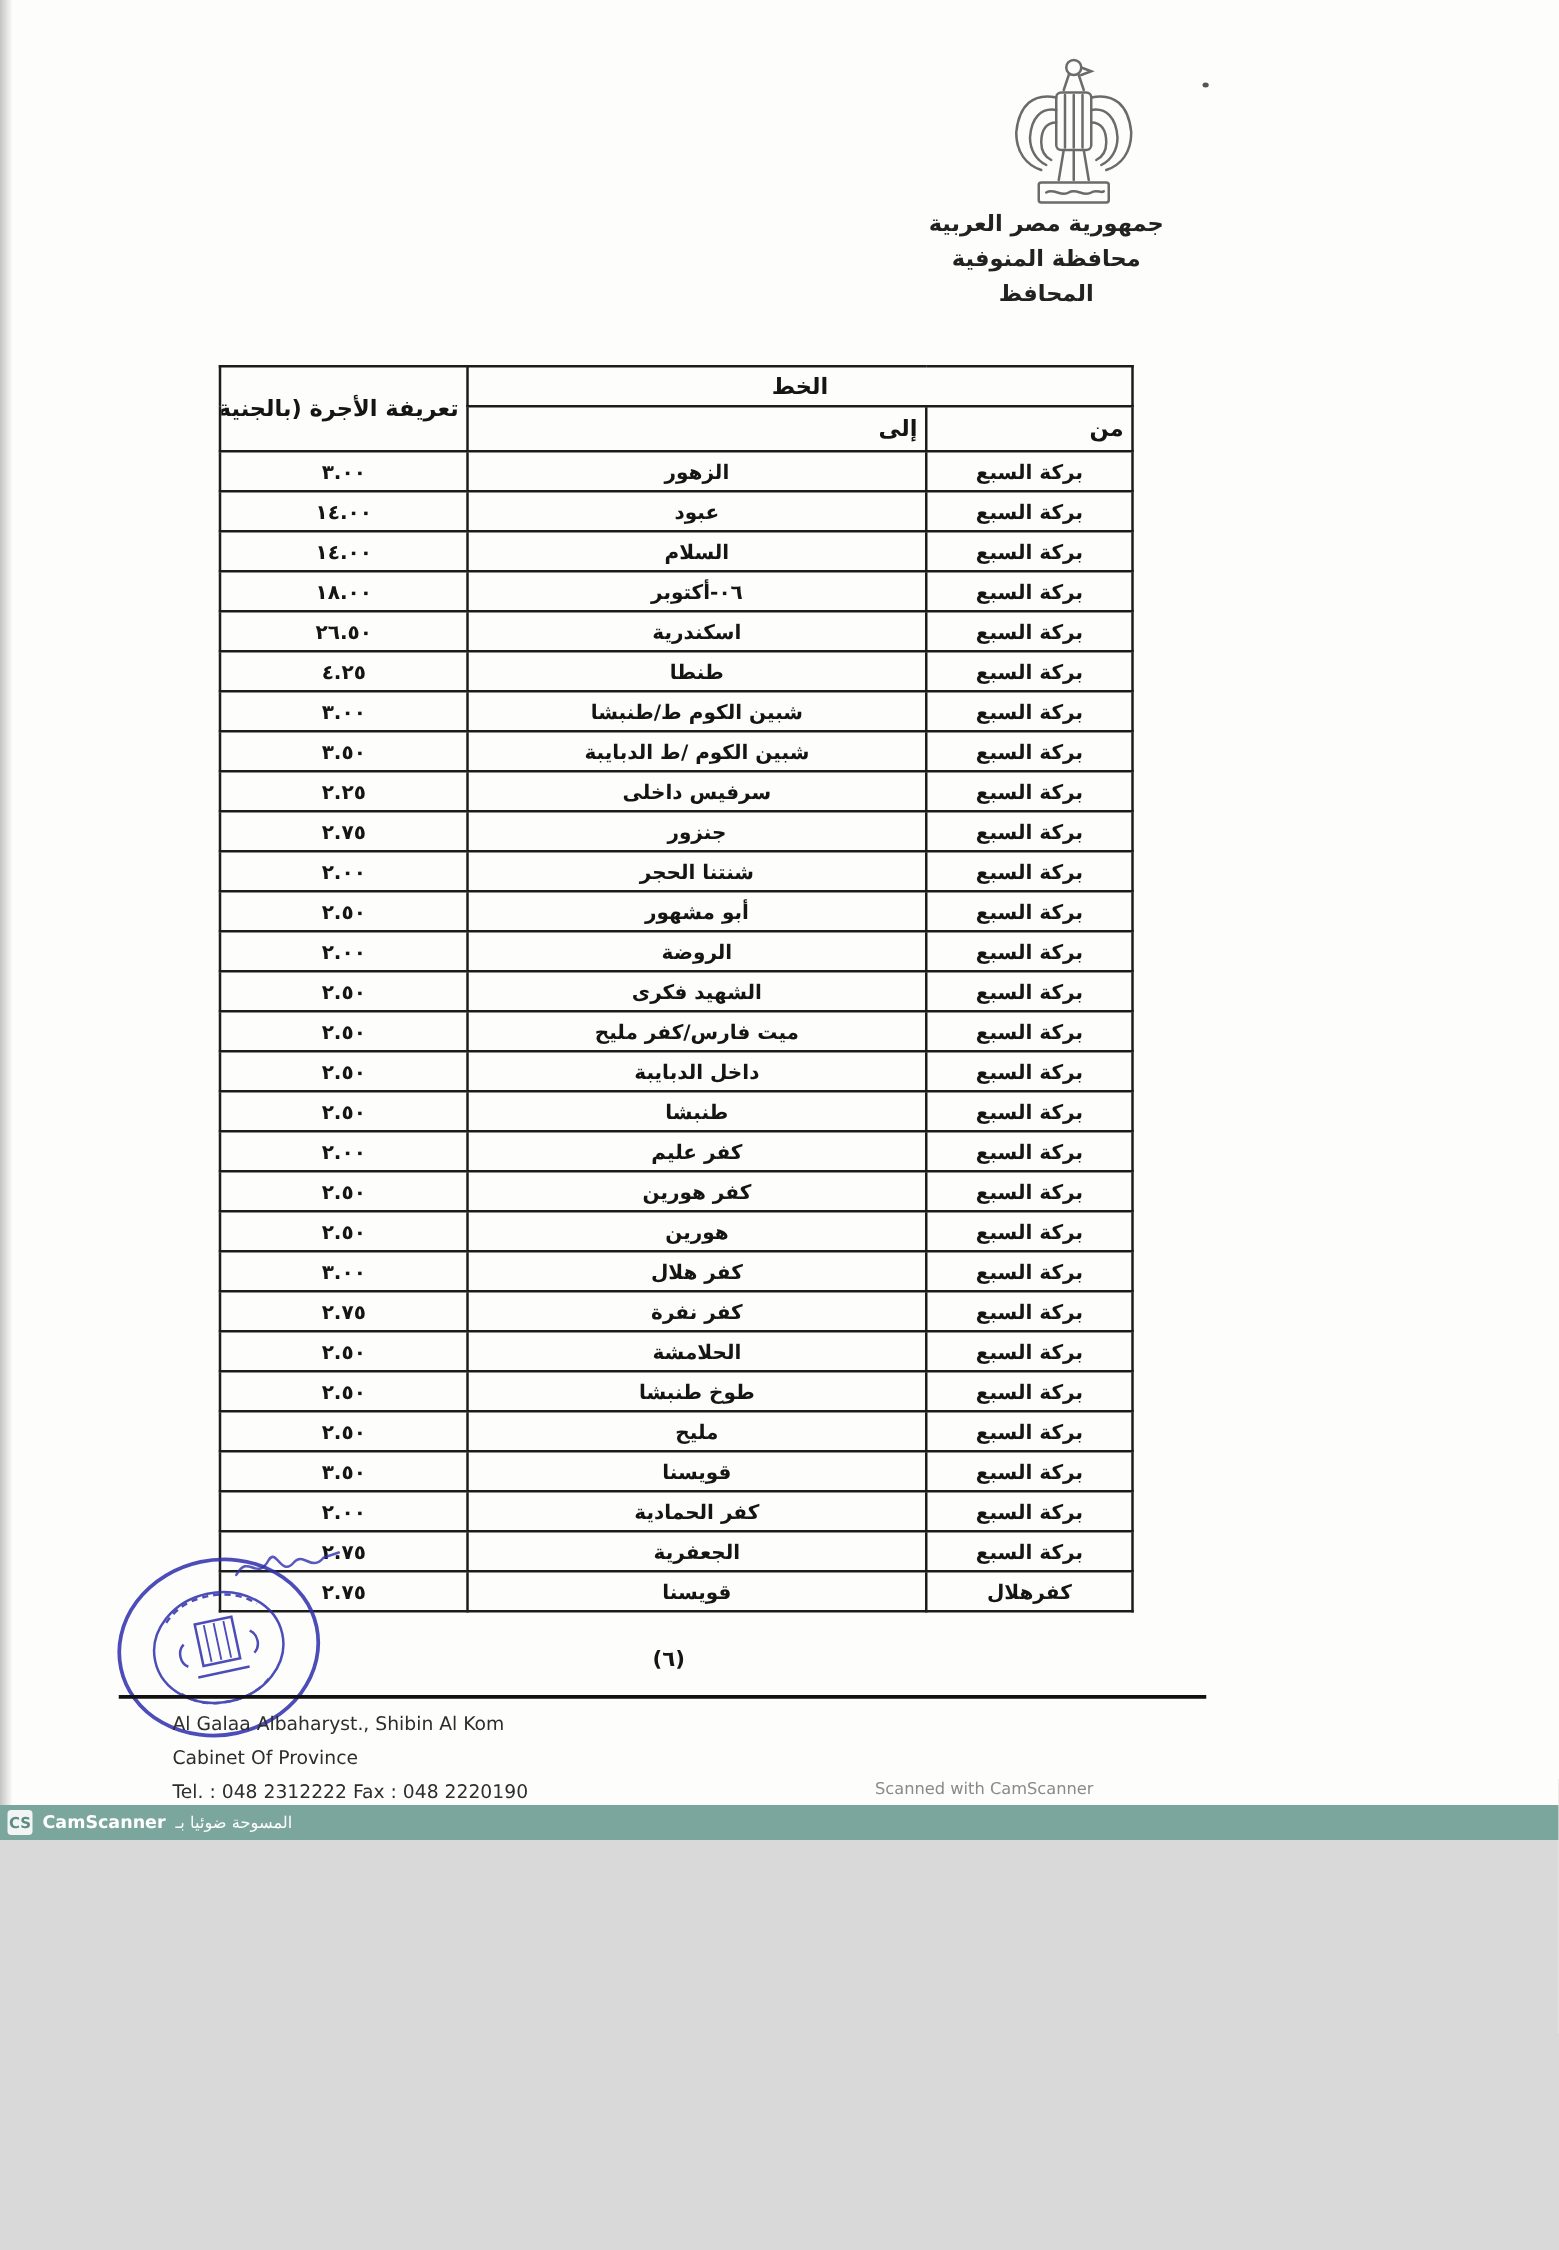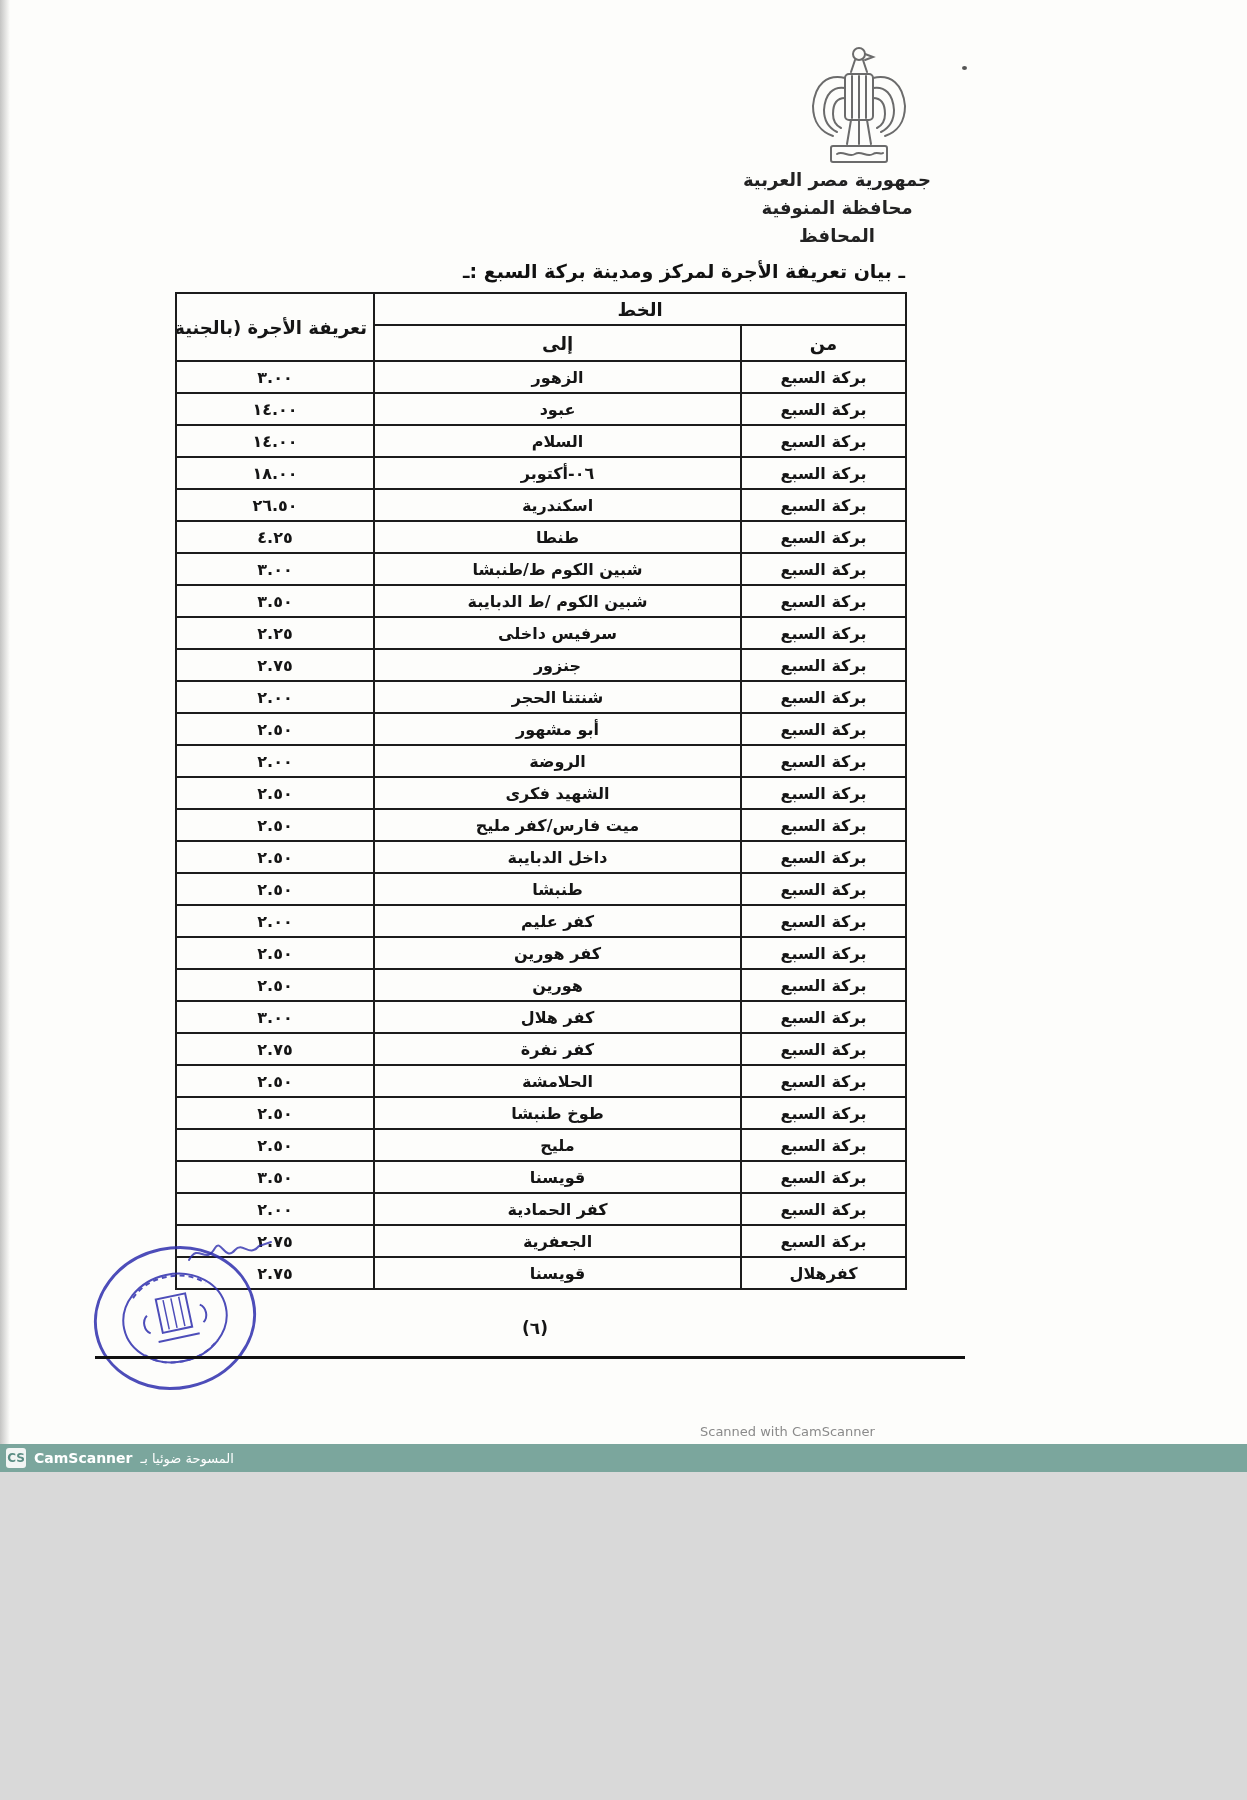--- a/index.html
+++ b/index.html
@@ -33,21 +33,21 @@
     width:730px; background:#fdfdfb;
   }
   table.fare-table th, table.fare-table td {
     border:2px solid #1c1c1c; padding:0 6px; text-align:center;
     font-weight:bold; overflow:hidden; white-space:nowrap;
   }
   table.fare-table th { font-size:18px; height:30px; }
   th.fare-head { font-size:16px; }
   table.fare-table td { height:30px; font-size:16px; }
   td.cell-fare { font-size:15px; letter-spacing:1px;margin-top:20px; }
-  tr.subhead th { height:34px; }
+  tr.subhead th { height:34px;text-align:right; }
 
   
   .page-number { position:absolute; top:1318px; left:0; width:1070px; text-align:center;
     font-weight:bold; font-size:17px; }
   .footer-rule { position:absolute; top:1356px; left:95px; width:870px; height:2.5px; background:#111; }
   .footer-ar {
     position:absolute; top:1364px; right:282px; width:560px; direction:rtl;
     text-align:right; font-weight:bold; font-size:16px; line-height:1.75; color:#1a1a1a;
   }
   .footer-ar .site { direction:rtl; }
@@ -108,21 +108,20 @@
       <path d="M48,114 C54,110 60,118 66,114 C72,110 78,118 84,114 C88,111 92,115 94,113"></path>
     </g>
   </svg>
 
   <div class="gov-header">
     <div>جمهورية مصر العربية</div>
     <div>محافظة المنوفية</div>
     <div>المحافظ</div>
   </div>
 
-  <div class="doc-title">ـ بيان تعريفة الأجرة لمركز ومدينة بركة السبع :ـ</div>
 
   <div class="fare-table-wrap">
     <table class="fare-table">
       <colgroup>
         <col style="width:165px">
         <col style="width:367px">
         <col style="width:198px">
       </colgroup>
       <thead>
         <tr>
@@ -299,20 +298,25 @@
       <rect x="72" y="58" width="30" height="34" stroke-width="2"></rect>
       <path d="M79,60 V90 M87,60 V90 M95,60 V90" stroke-width="1.5"></path>
       <path d="M66,100 L108,100" stroke-width="2"></path>
       <path d="M60,72 C54,76 54,86 60,90 M114,72 C120,76 120,86 114,90" stroke-width="2"></path>
     </g>
   </svg>
 
   <div class="footer-rule"></div>
 
 
+  <div class="footer-en">
+    <div>Al Galaa Albaharyst., Shibin Al Kom</div>
+    <div>Cabinet Of Province</div>
+    <div>Tel. : 048 2312222 Fax : 048 2220190</div>
+  </div>
 
   <div class="scanned-note">Scanned with CamScanner</div>
 
   <div class="cs-bar">
     <div class="cs-logo">CS</div>
     <div class="cs-brand">CamScanner</div>
     <div class="cs-ar">المسوحة ضوئيا بـ</div>
   </div>
 
 </div>

